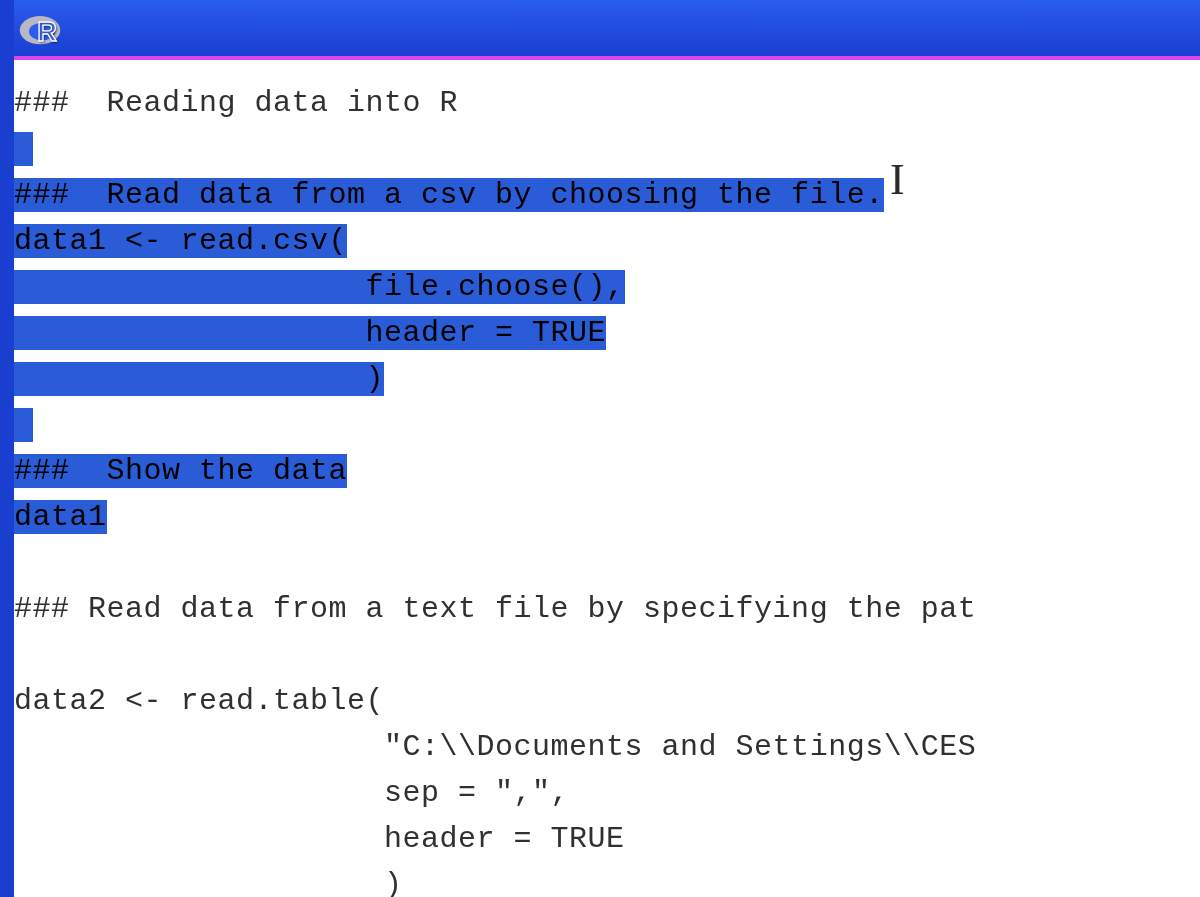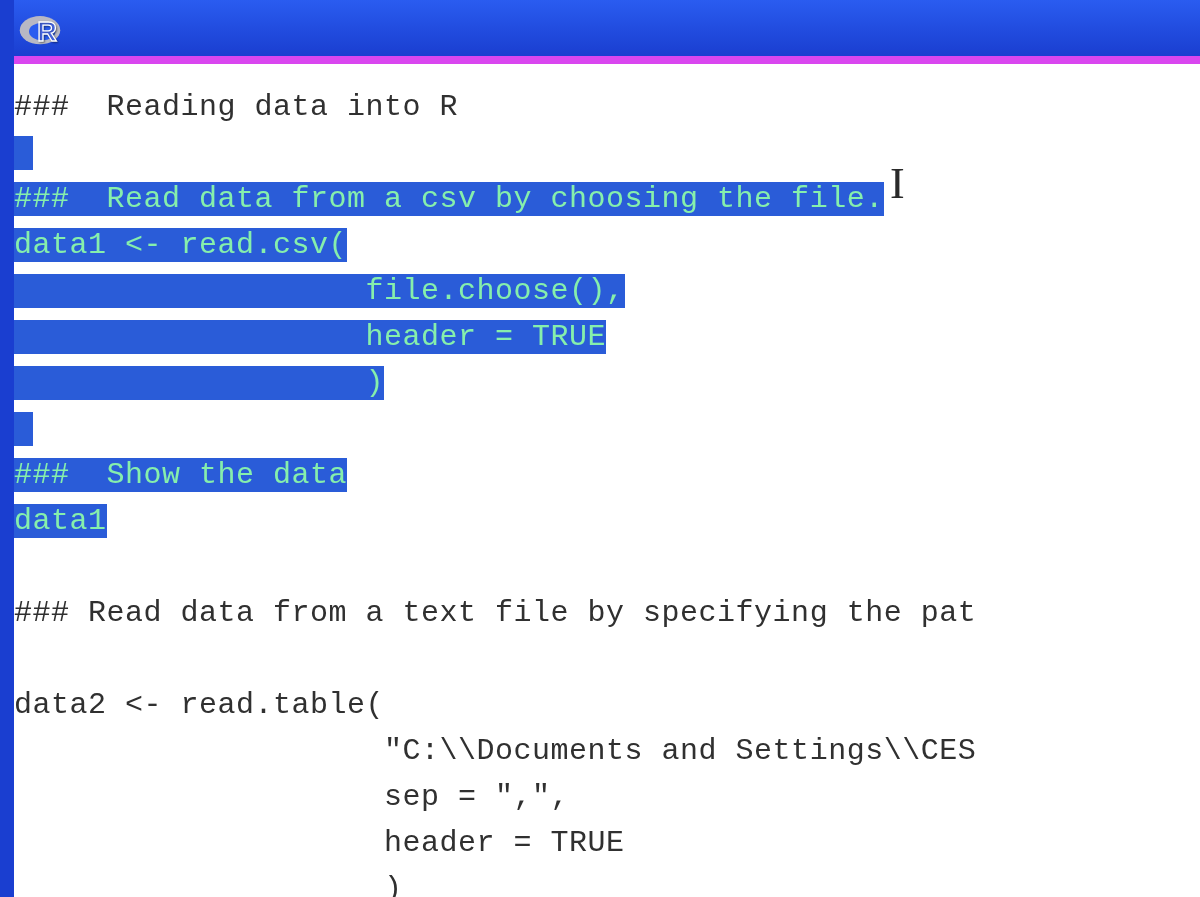--- a/index.html
+++ b/index.html
@@ -44,39 +44,39 @@
     width: 44px;
     height: 44px;
   }
   .editor {
     position: absolute;
     left: 0;
     top: 56px;
     right: 0;
     bottom: 0;
     background: #ffffff;
-    border-top: 8px solid #d946ef;
+    border-top: 4px solid #d946ef;
     padding-top: 20px;
     overflow: hidden;
   }
   .code {
     font-family: "Courier New", Courier, monospace;
     font-size: 30px;
     line-height: 46px;
     color: #303030;
     white-space: pre;
     letter-spacing: 0.5px;
   }
   .code .line {
     display: block;
     height: 46px;
   }
   .sel {
     background: #2a5cd8;
-    color: #86efac;
+    color: #000000;
   }
   .caret {
     position: absolute;
     left: 876px;
     top: 94px;
     font-family: Georgia, "Times New Roman", serif;
     font-size: 44px;
     color: #2a2a2a;
     pointer-events: none;
     user-select: none;

